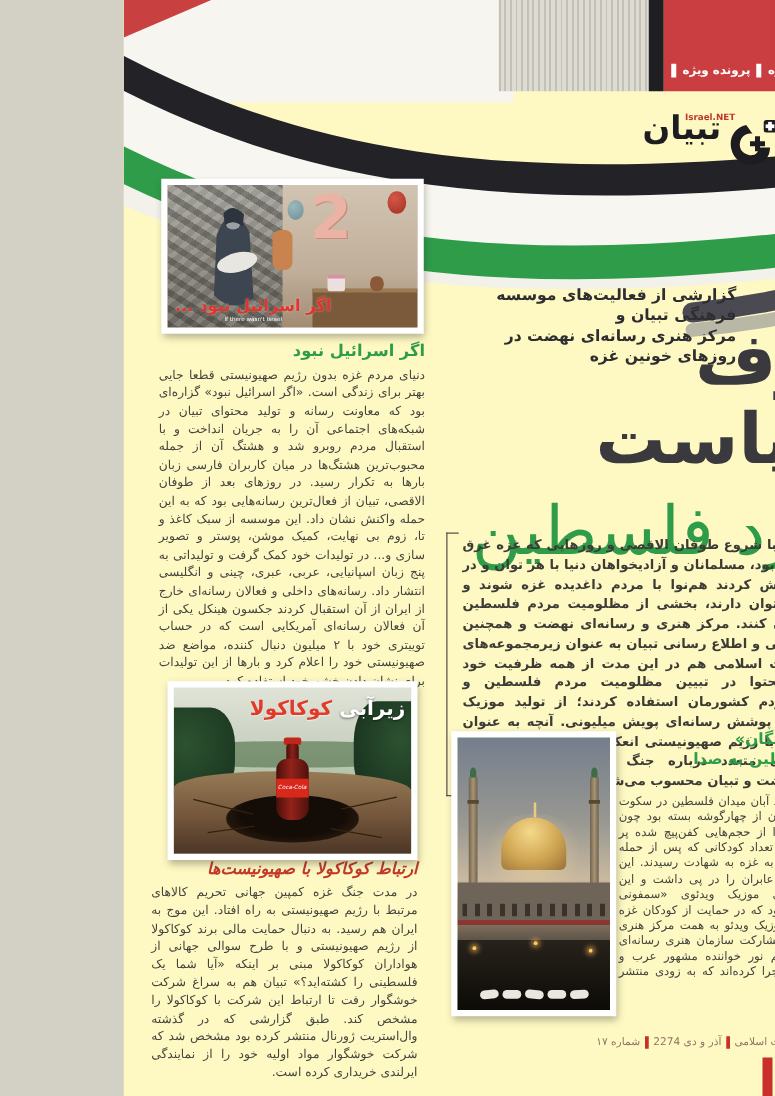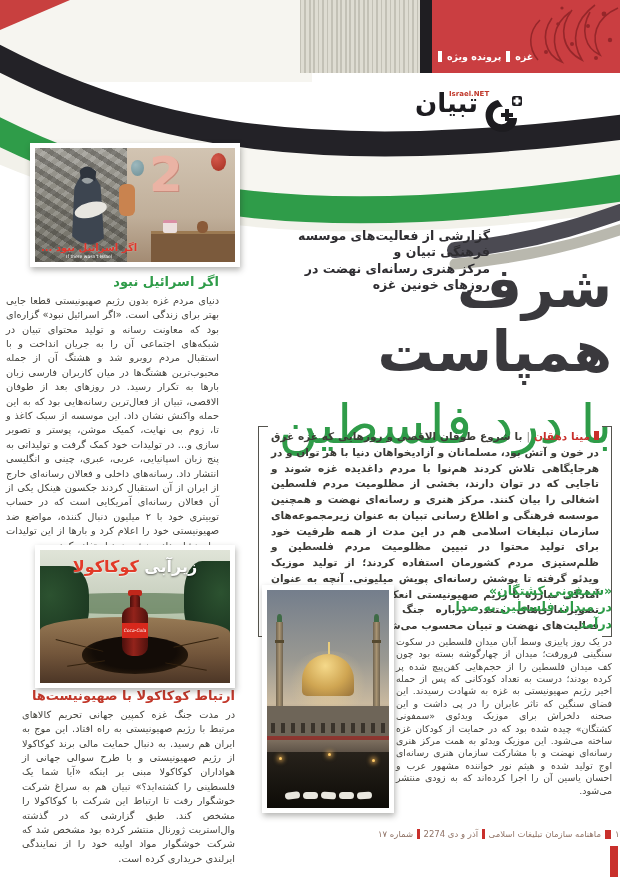--- a/index.html
+++ b/index.html
@@ -1,16 +1,16 @@
 <!DOCTYPE html>
 <html lang="fa" dir="rtl"><head>
 <meta charset="utf-8">
 <style>
   html,body{margin:0;padding:0;background:#d3d1c6;}
-  .page{position:relative;width:620px;height:877px;background:#ffffff;overflow:hidden;
+  .page{position:relative;width:521px;height:877px;background:#fef9c3;overflow:hidden;
         font-family:"DejaVu Sans",sans-serif;direction:rtl;}
 
   
   .hdr-white{position:absolute;top:0;left:0;width:312px;height:82px;background:#f6f5f0;}
   .hdr-stripes{position:absolute;top:0;left:300px;width:120px;height:73px;
       background:repeating-linear-gradient(90deg,#c3c1b6 0 1.5px,#dedcd2 1.5px 4.5px);}
   .hdr-black{position:absolute;top:0;left:420px;width:12px;height:73px;background:#1f1e22;}
   .hdr-red{position:absolute;top:0;left:432px;width:188px;height:73px;background:#ca3e41;overflow:hidden;}
   .hdr-ornament{position:absolute;right:0;top:0;height:73px;width:120px;opacity:.85;}
   .hdr-tags{position:absolute;left:6px;bottom:11px;display:flex;direction:ltr;align-items:center;gap:5px;
@@ -48,37 +48,37 @@
       text-shadow:1px 1px 0 #c98d7e;z-index:1;line-height:1.1;}
   .balloon-red{position:absolute;left:88%;top:5px;width:15px;height:18px;border-radius:50%;
       background:radial-gradient(circle at 35% 30%,#d4574a,#a33022);}
   .balloon-blue{position:absolute;left:48%;top:12px;width:13px;height:16px;border-radius:50%;
       background:radial-gradient(circle at 35% 30%,#9db8bd,#6d8f96);}
   .party-table{position:absolute;left:58%;bottom:0;width:42%;height:28px;background:#7b5a3c;border-top:3px solid #9c7a52;}
   .party-cake{position:absolute;left:64%;bottom:29px;width:14px;height:10px;background:#ece0de;border-top:3px solid #d98fa5;border-radius:2px;}
   .party-teddy{position:absolute;left:81%;bottom:29px;width:11px;height:12px;background:#8a5a38;border-radius:45%;}
   .party-child{position:absolute;left:42%;top:32%;width:16px;height:32px;background:#c9834f;border-radius:6px;z-index:2;}
   .img1-cap{position:absolute;left:6px;bottom:3px;z-index:4;text-align:center;line-height:1.2;}
-  .img1-cap .fa{color:#e2342a;font-size:10px;font-weight:bold;text-shadow:0 0 2px rgba(255,255,255,.4);}
+  .img1-cap .fa{color:#e2342a;font-size:13px;font-weight:bold;text-shadow:0 0 2px rgba(255,255,255,.4);}
   .img1-cap .en{color:#fff;font-size:4.5px;direction:ltr;}
 
   
   .img2{background:linear-gradient(180deg,#e0e4d8 0%,#c6cebd 40%,#aebfa3 55%);}
   .img2-hills{position:absolute;top:32%;left:0;right:0;height:16%;background:#5d7a55;opacity:.7;border-radius:40%;}
   .img2-forest-l{position:absolute;top:12%;left:0;width:26%;height:55%;
       background:radial-gradient(ellipse at 20% 40%,#2c5230,#1d3a22 75%);border-radius:0 40% 40% 0;}
   .img2-forest-r{position:absolute;top:8%;right:0;width:24%;height:60%;
       background:radial-gradient(ellipse at 80% 40%,#2c5230,#1b3520 75%);border-radius:40% 0 0 40%;}
   .img2-ground{position:absolute;bottom:0;left:0;right:0;height:50%;
       background:linear-gradient(180deg,#977a55 0%,#73563b 55%,#4c3626 100%);
       border-radius:45% 55% 0 0 / 20% 24% 0 0;}
   .img2-pit{position:absolute;bottom:7%;left:22%;width:56%;height:28%;border-radius:50%;
       background:radial-gradient(ellipse at 50% 40%,#130c07 55%,#30200f 85%,transparent 100%);}
   .crack{position:absolute;height:1px;background:#33220f;}
-  .img2-title{position:absolute;top:7px;left:0;width:100%;text-align:center;font-weight:bold;font-size:16px;z-index:3;}
+  .img2-title{position:absolute;top:7px;left:0;width:100%;text-align:center;font-weight:bold;font-size:16px;z-index:3;padding-left:28px;}
   .img2-title .w{color:#fff;text-shadow:0 1px 2px rgba(0,0,0,.55);}
   .img2-title .r{color:#e23a28;text-shadow:0 1px 1px rgba(255,255,255,.65);}
   .bottle{position:absolute;left:50%;top:30%;transform:translateX(-50%);width:26px;height:66px;z-index:2;}
   .bottle-cap{position:absolute;top:0;left:6px;width:14px;height:6px;background:#c1271b;border-radius:2px;}
   .bottle-neck{position:absolute;top:5px;left:8px;width:10px;height:16px;
       background:linear-gradient(90deg,#4a0f0c,#8c2019,#4a0f0c);border-radius:3px 3px 0 0;}
   .bottle-body{position:absolute;top:17px;left:0;width:26px;height:49px;
       background:linear-gradient(90deg,#4a0f0c,#93231b 45%,#50110d);border-radius:9px 9px 10px 10px;}
   .bottle-label{position:absolute;top:33px;left:0;width:26px;height:15px;background:#d8281c;
       display:flex;align-items:center;justify-content:center;}
@@ -100,25 +100,25 @@
   .mosque-base::after{content:"";position:absolute;bottom:3px;left:4px;right:4px;height:10px;
       background:repeating-linear-gradient(90deg,#3a332b 0 4px,transparent 4px 10px);}
   .mosque-banner{position:absolute;top:146px;left:0;right:0;height:4px;background:#8e2b28;opacity:.85;}
   .img3-fg{position:absolute;bottom:0;left:0;right:0;height:56px;background:linear-gradient(#27221b,#0d0b07);}
   .shrouds{position:absolute;bottom:9px;left:5px;right:5px;display:flex;gap:3px;justify-content:center;}
   .shroud{width:15px;height:7px;background:#e9e7df;border-radius:4px;}
   .lamp{position:absolute;width:3px;height:3px;border-radius:50%;background:#ffca66;box-shadow:0 0 4px 2px rgba(255,190,90,.6);}
 
   
   .h-green{color:#2f9c49;}
-  .h-red{color:#c2382b;}
+  .h-red{color:#c2382b;font-style:italic;}
   .sec-head{font-size:13px;font-weight:bold;text-align:right;margin:0 0 3px 0;line-height:1.3;}
   .body-p{font-size:9.8px;line-height:1.47;text-align:justify;color:#45443e;margin:0;}
 
-  .leftcol1{position:absolute;left:6px;top:274px;width:213px;z-index:2;}
+  .leftcol1{position:absolute;left:28px;top:274px;width:213px;z-index:2;}
   .leftcol2{position:absolute;left:22px;top:688px;width:213px;z-index:2;}
 
   .kicker{position:absolute;left:258px;top:228px;width:232px;text-align:right;
       font-size:12.5px;font-weight:bold;color:#2e2d31;line-height:1.3;z-index:2;}
   .headline{position:absolute;left:250px;top:256px;width:362px;text-align:right;z-index:2;}
   .hl1{font-size:56px;font-weight:bold;color:#3a393d;line-height:1.15;margin:0;letter-spacing:-1px;}
   .hl2{font-size:54px;font-weight:normal;color:#2f9c49;line-height:1.1;margin:10px 0 0 0;letter-spacing:-1px;}
 
   .intro{position:absolute;left:258px;top:424px;width:354px;padding:5px 13px;z-index:2;
       font-size:10.5px;font-weight:bold;line-height:1.5;text-align:justify;color:#3c3b36;box-sizing:border-box;}

